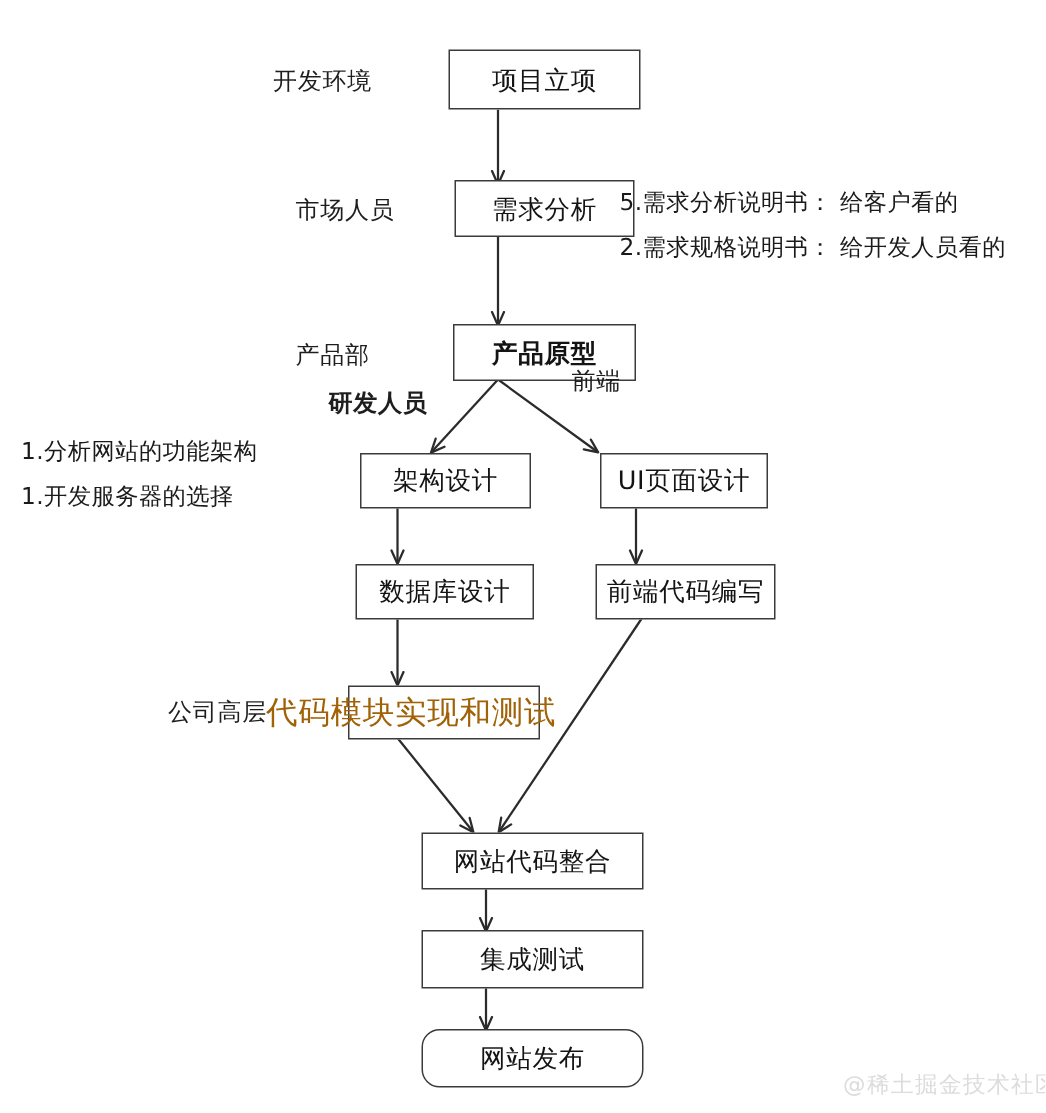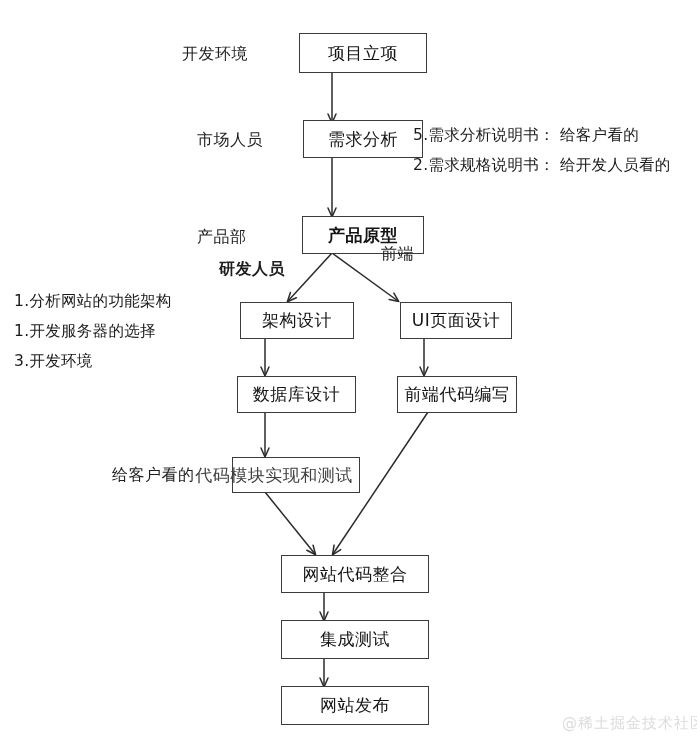--- a/index.html
+++ b/index.html
@@ -66,22 +66,22 @@
   .watermark {
     position: absolute;
     font-size: 15px;
     color: #dcdcdc;
     white-space: nowrap;
     letter-spacing: 1px;
     z-index: 4;
   }
   .overflow-label {
     position: absolute;
-    font-size: 17px;
-    color: #404040;
+    font-size: 21px;
+    color: #a16207;
     white-space: nowrap;
     letter-spacing: 0.5px;
     z-index: 3;
     display: flex;
     align-items: center;
     justify-content: center;
   }
 </style>
 </head>
 <body>
@@ -152,42 +152,41 @@
   <div class="overflow-label" style="left:201px; top:457px; width:146px; height:36px;">代码模块实现和测试</div>
 
   <div class="node" style="left:250px; top:555px; width:148px; height:38px;">
     <span>网站代码整合</span>
   </div>
 
   <div class="node" style="left:250px; top:620px; width:148px; height:39px;">
     <span>集成测试</span>
   </div>
 
-  <div class="node" style="left:250px; top:686px; width:148px; height:39px;">
+  <div class="node" style="left:250px; top:686px; width:148px; height:39px;border-radius:12px;">
     <span>网站发布</span>
   </div>
 
   <div class="role" style="left:182px; top:44px;">开发环境</div>
 
   <div class="role" style="left:197px; top:130px;">市场人员</div>
 
   <div class="role" style="left:197px; top:227px;">产品部</div>
 
   <div class="role" style="left:219px; top:259px;font-weight:bold;">研发人员</div>
 
   <div class="role" style="left:381px; top:244px;">前端</div>
 
-  <div class="role" style="left:112px; top:465px;">给客户看的</div>
+  <div class="role" style="left:112px; top:465px;">公司高层</div>
 
   <div class="note" style="left:413px; top:120px;">
     <div class="note-line">5.需求分析说明书： 给客户看的</div>
     <div class="note-line">2.需求规格说明书： 给开发人员看的</div>
   </div>
 
   <div class="note" style="left:14px; top:286px;">
     <div class="note-line">1.分析网站的功能架构</div>
     <div class="note-line">1.开发服务器的选择</div>
-    <div class="note-line">3.开发环境</div>
   </div>
 
   <div class="watermark" style="left:562px; top:714px;">@稀土掘金技术社区</div>
 
 </div>
 
 </body></html>

